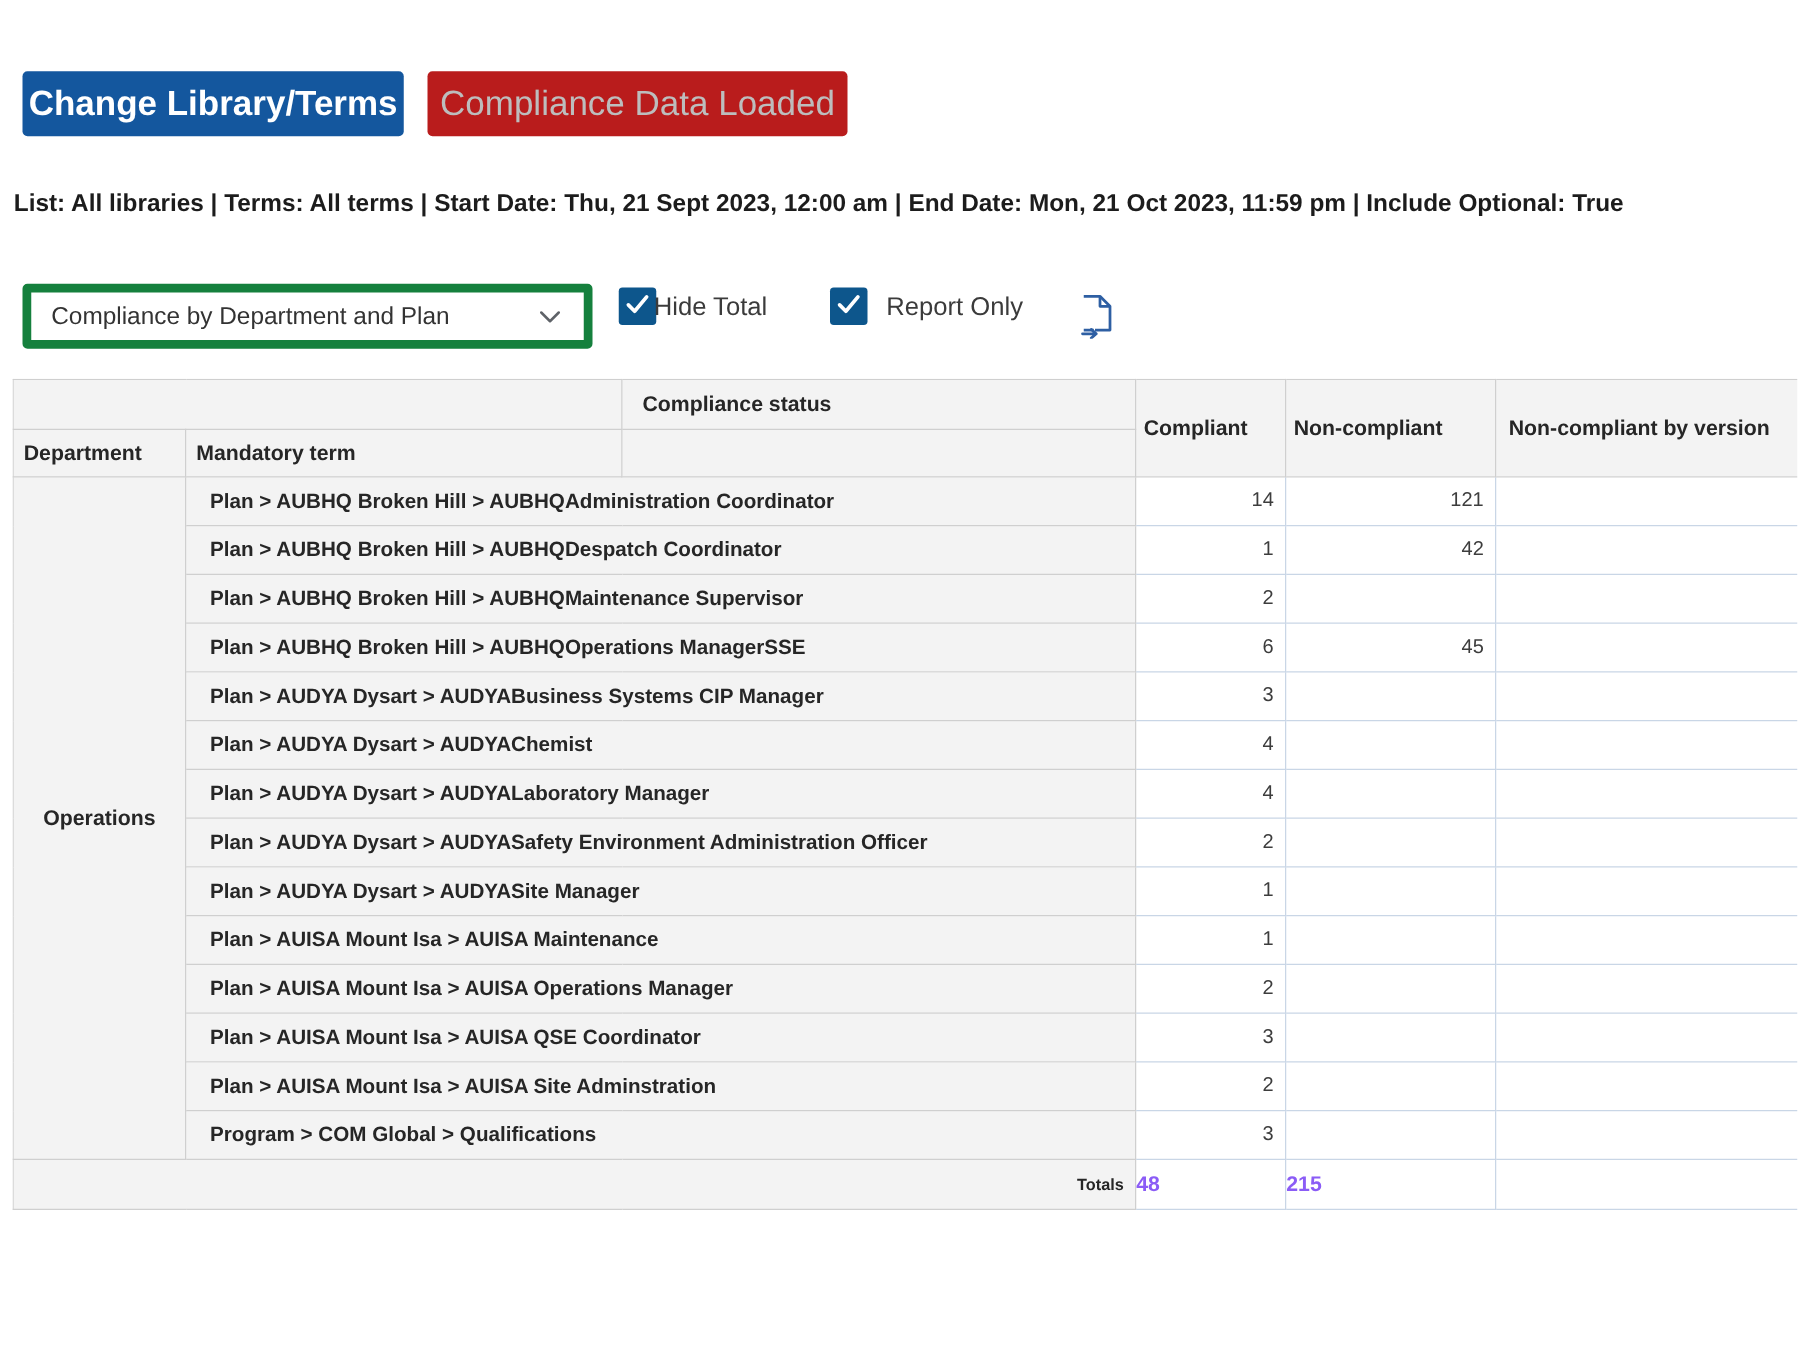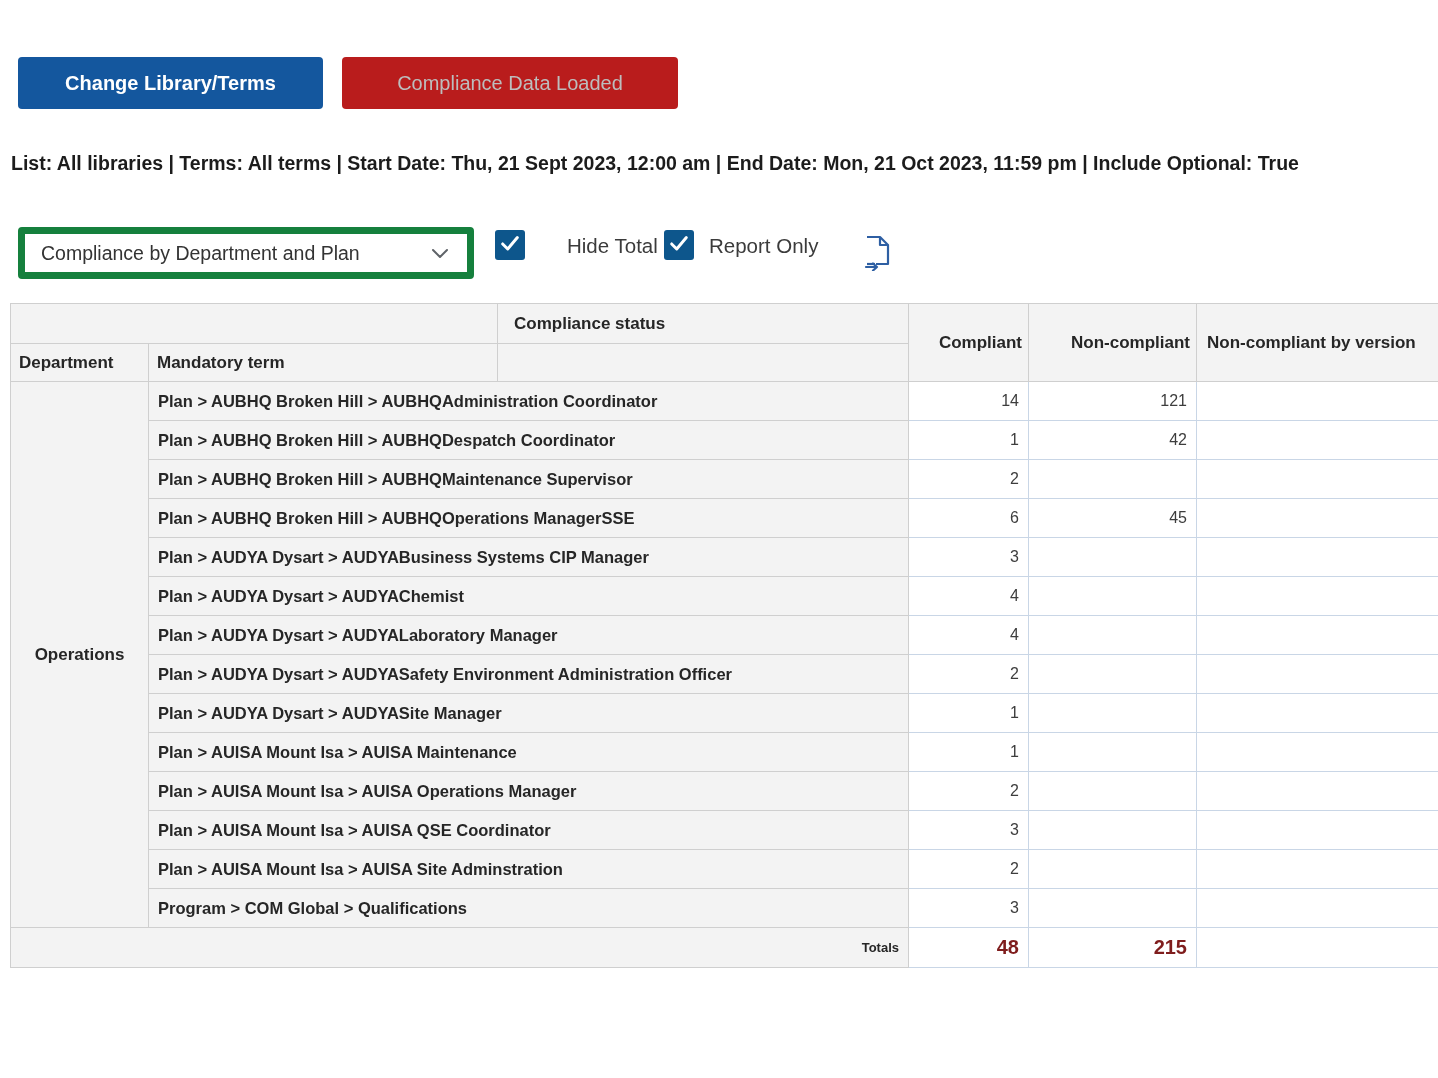--- a/index.html
+++ b/index.html
@@ -2,68 +2,68 @@
 <html><head>
 <meta charset="utf-8">
 <style>
   * { margin:0; padding:0; box-sizing:border-box; }
   html,body { width:1438px; height:1078px; background:#ffffff; overflow:hidden;
               font-family:"Liberation Sans", sans-serif; }
   .page { position:relative; width:1438px; height:1078px; background:#fff; }
 
   
   .btn { position:absolute; top:57px; height:52px; border:none; border-radius:4px;
-         font-family:"Liberation Sans", sans-serif; font-size:20px; font-weight:700;
+         font-family:"Liberation Sans", sans-serif; font-size:28px; font-weight:700;
          display:flex; align-items:center; justify-content:center; cursor:pointer; }
   .btn-primary { left:18px; width:305px; background:#14579E; color:#ffffff; }
   .btn-disabled { left:342px; width:336px; background:#b91c1c; color:#bdbdbd; font-weight:400; cursor:default; }
 
   
   .filter-line { position:absolute; left:11px; top:148px; width:1427px; height:30px;
                  font-size:19.5px; font-weight:700; color:#1c1c1c; white-space:nowrap;
                  overflow:hidden; line-height:30px; }
 
   
   .report-select { position:absolute; left:18px; top:227px; width:456px; height:52px;
                    border:7px solid #15803d; border-radius:4px; background:#fff;
                    display:flex; align-items:center; padding:0 16px; cursor:pointer; }
   .report-select .sel-text { font-size:19.5px; color:#333; flex:1; white-space:nowrap; }
   .report-select .chev { width:22px; height:22px; flex:none; }
 
   .checkbox { position:absolute; top:230px; width:30px; height:30px; border-radius:3px;
               background:#0D568C; display:flex; align-items:center; justify-content:center; cursor:pointer; }
   .cb-label { position:absolute; top:231px; font-size:20.5px; color:#3b3b3b; line-height:30px; white-space:nowrap; }
-  #cb1 { left:495px; } #cb1-label { left:567px; }
+  #cb1 { left:495px; } #cb1-label { left:523px; }
   #cb2 { left:664px; } #cb2-label { left:709px; }
   .export-btn { position:absolute; left:861px; top:235px; width:34px; height:38px;
                 display:flex; align-items:center; justify-content:center; cursor:pointer; background:none; border:none; }
 
   
   .table-wrap { position:absolute; left:10px; top:303px; width:1428px; overflow:hidden; }
   table { border-collapse:collapse; table-layout:fixed; width:1486px; }
   th, td { border:1px solid #cfcfcf; }
   thead th { background:#f3f3f3; color:#262626; font-size:17px; font-weight:700; text-align:left; }
   .hdr-row1 th { height:40px; }
   .hdr-row2 th { height:38px; }
   th.group-hdr { padding-left:16px; }
   th.dept-hdr, th.term-hdr { padding-left:8px; }
-  th.num-hdr { text-align:right; padding:0 6px; white-space:nowrap; overflow:hidden; }
+  th.num-hdr { text-align:left; padding:0 6px; white-space:nowrap; overflow:hidden; }
   th.num-hdr-last { text-align:left; padding-left:10px; }
 
   td.dept-cell { background:#f3f3f3; font-size:17px; font-weight:700; color:#262626;
                  text-align:center; vertical-align:middle; }
   td.term-cell { background:#f3f3f3; font-size:16.5px; font-weight:700; color:#262626;
-                 padding-left:9px; height:39px; white-space:nowrap; overflow:hidden; }
+                 padding-left:19px; height:39px; white-space:nowrap; overflow:hidden; }
   td.num-cell  { background:#ffffff; border-color:#c9d6e6; font-size:16px; color:#3d3d3d;
                  text-align:right; padding-right:9px; height:39px; }
   tfoot td { height:40px; }
   td.totals-label { background:#f3f3f3; font-size:13px; font-weight:700; color:#262626;
                     text-align:right; padding-right:9px;margin-left:35px; }
-  td.totals-num { background:#ffffff; border-color:#c9d6e6; font-size:20px; font-weight:700;
-                  color:#7f1d1d; text-align:right; padding-right:9px; }
+  td.totals-num { background:#ffffff; border-color:#c9d6e6; font-size:17px; font-weight:700;
+                  color:#8b5cf6; text-align:left; padding-right:9px; }
 </style>
 </head>
 <body>
 
 <div class="page">
 
   <button class="btn btn-primary">Change Library/Terms</button>
   <button class="btn btn-disabled">Compliance Data Loaded</button>
 
   <div class="filter-line">List: All libraries | Terms: All terms | Start Date: Thu, 21 Sept 2023, 12:00 am | End Date: Mon, 21 Oct 2023, 11:59 pm | Include Optional: True</div>

